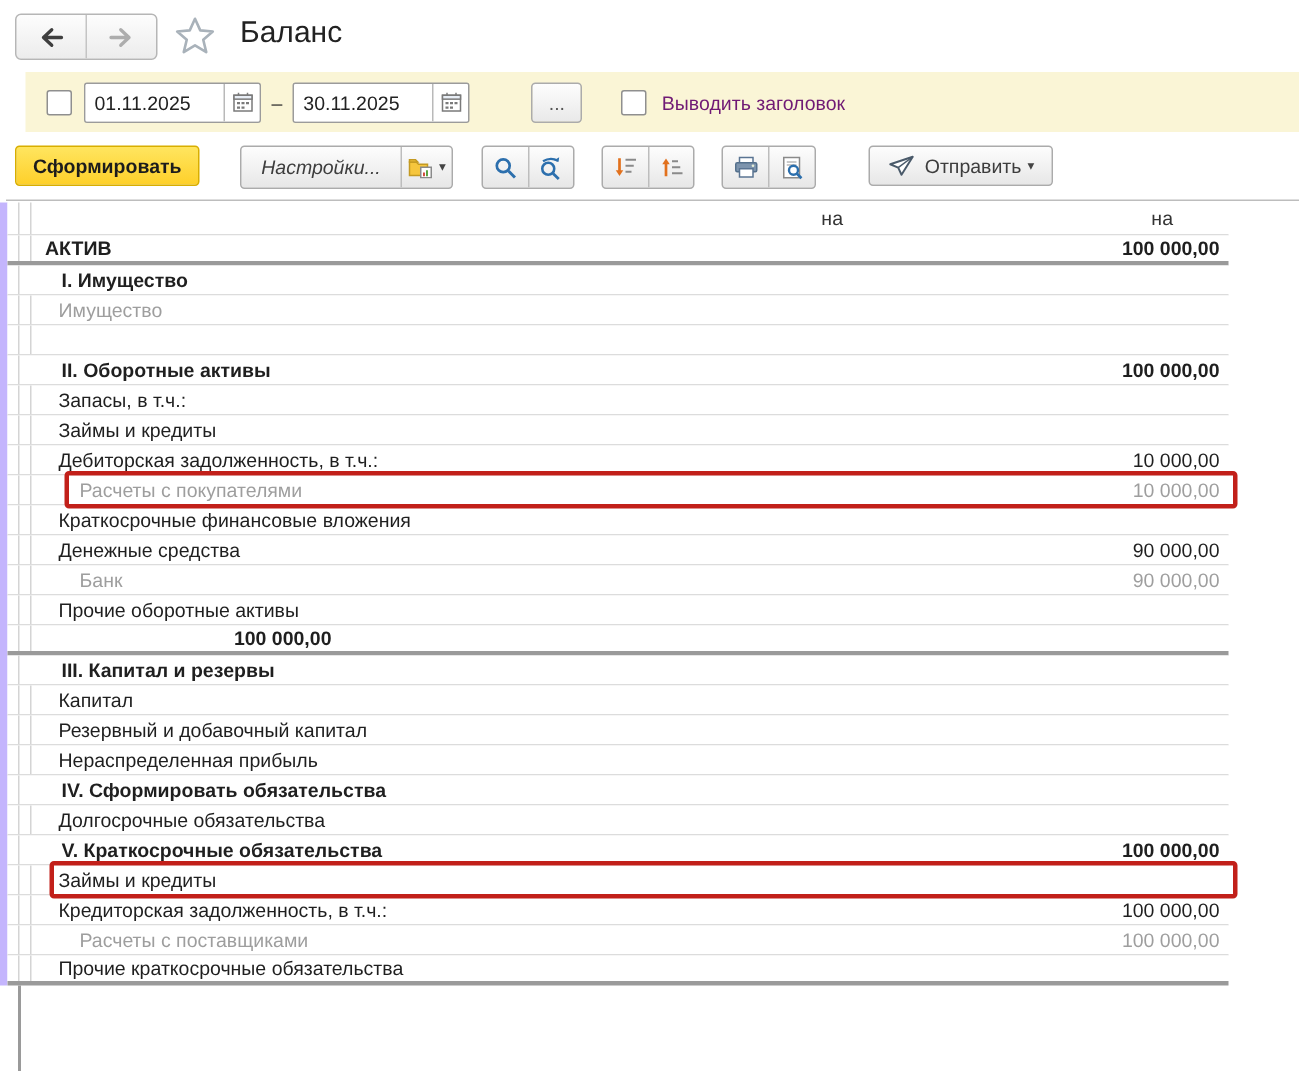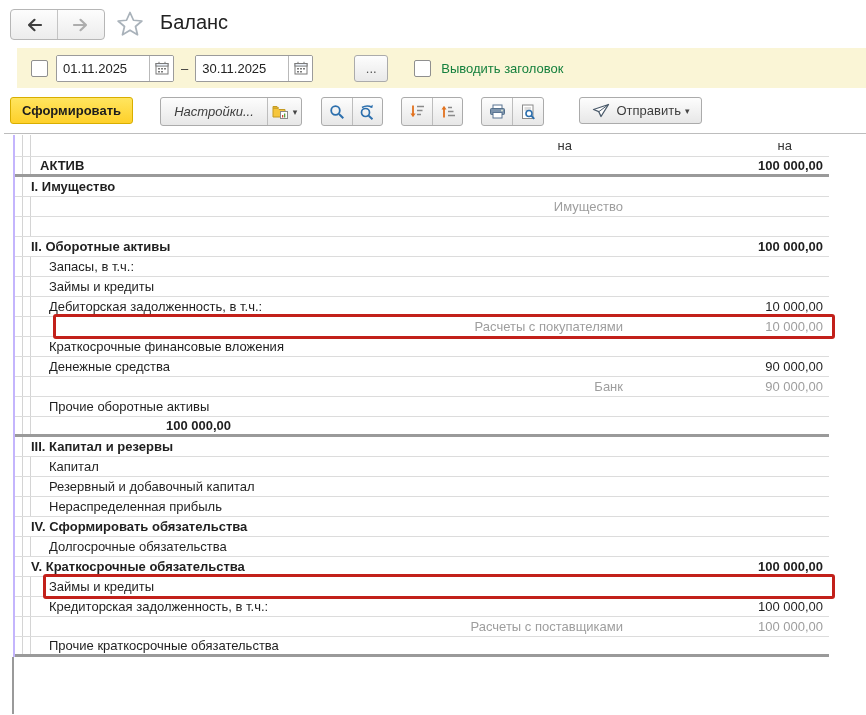--- a/index.html
+++ b/index.html
@@ -44,37 +44,37 @@
   .btngroup{margin-top:9px;display:flex;border:1px solid #ababab;border-radius:3px;
             overflow:hidden;background:linear-gradient(#fdfdfd,#e7e7e7);}
   .btngroup .seg{height:27px;display:flex;align-items:center;justify-content:center;
                  box-sizing:border-box;font-size:13px;color:#3d3d3d;}
   .btngroup .seg + .seg{border-left:1px solid #bdbdbd;}
   .caret{font-size:9px;color:#444;margin-left:4px;}
 
   
   #report{position:absolute;left:0;top:133px;width:866px;height:582px;background:#fff;}
   .report-topline{position:absolute;left:4px;top:0;width:862px;height:1px;background:#bdbdbd;}
-  #grid{position:absolute;left:13px;top:2px;width:814px;border-left:2px solid #c4b5fd;}
+  #grid{position:absolute;left:0;top:2px;width:814px;border-left:5px solid #c4b5fd;}
   .trow{display:flex;height:20px;box-sizing:border-box;border-bottom:1px solid #dcdcdc;
         font-size:13px;align-items:center;position:relative;background:#fff;}
   .trow.hdr{height:22px;border-bottom:1px solid #dcdcdc;}
   .stub{height:100%;box-sizing:border-box;flex:0 0 8px;}
   .s1{border-right:1px solid #d4d4d4;}
   .s2{border-right:1px solid #d4d4d4;}
   .trow.section .s2{border-right:none;}
   .lbl{flex:1 1 auto;white-space:nowrap;overflow:hidden;}
   .val{flex:0 0 200px;text-align:right;padding-right:6px;white-space:nowrap;}
   .caption .lbl{padding-left:9px;font-weight:bold;}
   .caption .val{font-weight:bold;}
-  .section .lbl{font-weight:bold;}
+  .section .lbl{font-weight:bold;margin-left:20px;}
   .section .val{font-weight:bold;}
   .item .lbl{padding-left:18px;}
   .subitem .lbl{padding-left:32px;}
-  .gray .lbl,.gray .val{color:#9e9e9e;text-align:right;}
+  .gray .lbl,.gray .val{color:#9e9e9e;}
   .thick{border-bottom:3px solid #9a9a9a;}
   .hcell-mid{flex:0 0 541px;text-align:right;padding-right:4px;color:#333;}
   .hcell-right{flex:0 0 216px;text-align:right;padding-right:4px;color:#333;}
   .redbox{position:absolute;top:-3px;bottom:-3px;right:-6px;border:3px solid #c2201a;
           border-radius:3px;pointer-events:none;z-index:5;}
   .tail-line{position:absolute;left:12px;top:524px;width:2px;height:57px;background:#9a9a9a;}
 
   svg{display:block;}
 </style>
 </head>
@@ -137,21 +137,21 @@
             <rect x="3" y="7" width="2" height="1.5" fill="#7a7a7a"></rect>
             <rect x="6" y="7" width="2" height="1.5" fill="#7a7a7a"></rect>
             <rect x="9" y="7" width="2" height="1.5" fill="#7a7a7a"></rect>
             <rect x="3" y="10" width="2" height="1.5" fill="#7a7a7a"></rect>
             <rect x="6" y="10" width="2" height="1.5" fill="#7a7a7a"></rect>
           </svg>
       </span>
     </span>
     <span class="miniBtn" style="margin-left:41px;">...</span>
     <span class="cbx" style="margin-left:26px;"></span>
-    <span style="margin-left:10px;color:#15803d;">Выводить заголовок</span>
+    <span style="margin-left:10px;color:#701a75;">Выводить заголовок</span>
   </div>
 
   <div id="toolbar">
     <div class="tbtn btnGenerate">Сформировать</div>
 
     <div class="btngroup" style="margin-left:27px;font-style:italic;">
       <div class="seg" style="width:106px;">Настройки...</div>
       <div class="seg" style="width:34px;">
         <span>
           <svg width="17" height="14" viewBox="0 0 17 14">

